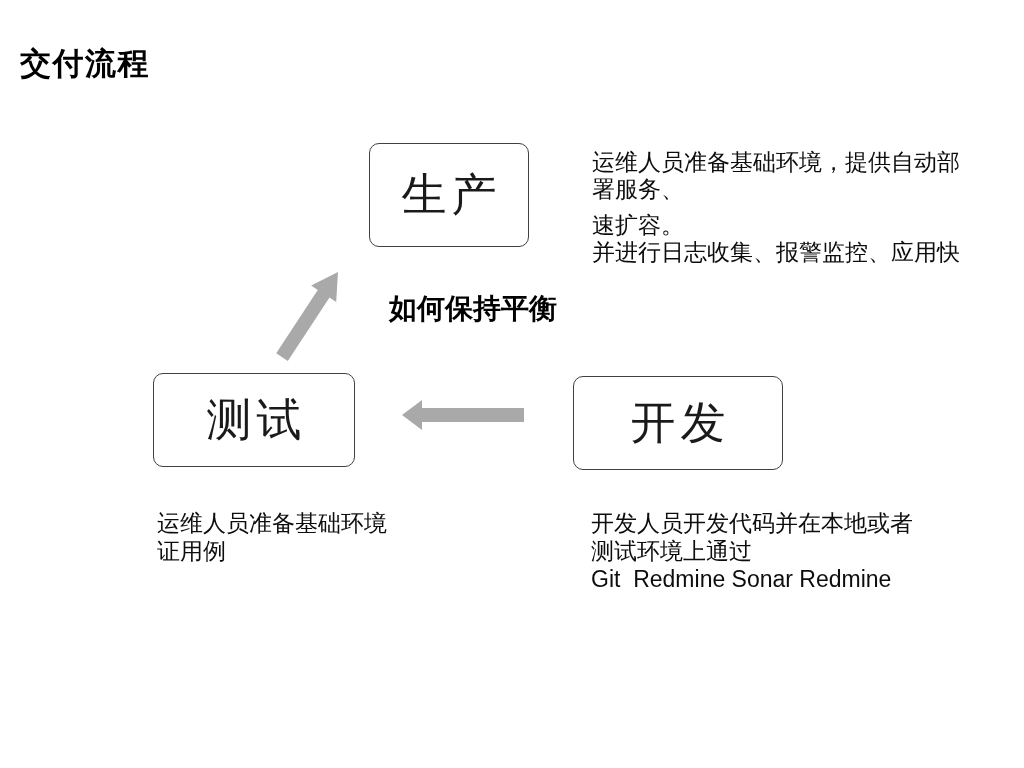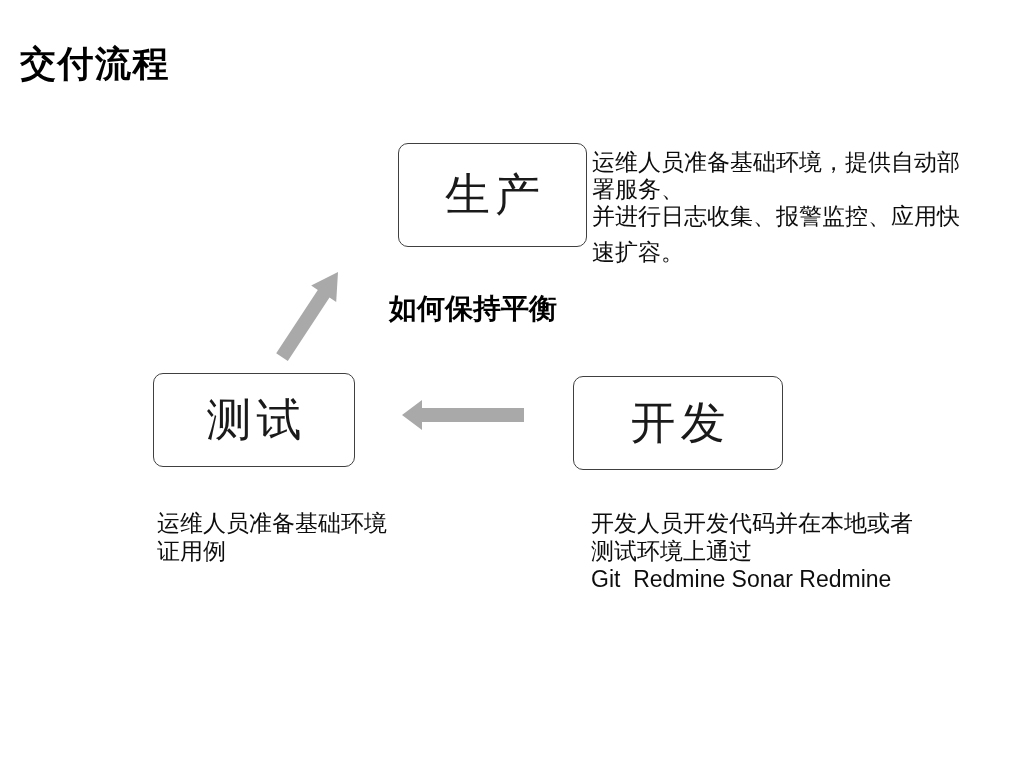--- a/index.html
+++ b/index.html
@@ -15,21 +15,21 @@
     overflow: hidden;
     font-family: "Liberation Sans", sans-serif;
     color: #0f0f0f;
   }
   .title {
     position: absolute;
     left: 20px;
     top: 44px;
     margin: 0;
     font-family: "Liberation Sans", sans-serif;
-    font-size: 36px;
+    font-size: 31px;
     font-weight: bold;
     letter-spacing: 1.5px;
     color: #000000;
     line-height: 40px;
   }
   .arrows {
     position: absolute;
     left: 0;
     top: 0;
     width: 1024px;
@@ -47,21 +47,21 @@
     display: flex;
     align-items: center;
     justify-content: center;
     font-family: "Liberation Serif", serif;
     font-size: 45px;
     color: #1a1a1a;
     letter-spacing: 5px;
     padding-left: 5px;
     box-sizing: border-box;
   }
-  .node-production { left: 369px; top: 143px; width: 189px; height: 104px; margin-left: 29px; }
+  .node-production { left: 369px; top: 143px; width: 160px; height: 104px; }
   .node-testing    { left: 153px; top: 373px; width: 202px; height:  94px; }
   .node-development{ left: 573px; top: 376px; width: 210px; height:  94px; }
 
   .balance {
     position: absolute;
     left: 389px;
     top: 294px;
     font-family: "Liberation Serif", serif;
     font-size: 28px;
     font-weight: bold;
@@ -106,22 +106,22 @@
 
   <div class="node node-development">
     <span>开发</span>
   </div>
 
   <div class="balance">如何保持平衡</div>
 
   <div class="note note-ops">
     <div class="note-line">运维人员准备基础环境，提供自动部</div>
     <div class="note-line">署服务、</div>
+    <div class="note-line note-line-last">速扩容。</div>
     <div class="note-line">并进行日志收集、报警监控、应用快</div>
-    <div class="note-line note-line-last">速扩容。</div>
   </div>
 
   <div class="note note-testing-block">
     <div class="note-line">运维人员准备基础环境</div>
     <div class="note-line">证用例</div>
   </div>
 
   <div class="note note-development-block">
     <div class="note-line">开发人员开发代码并在本地或者</div>
     <div class="note-line">测试环境上通过</div>

